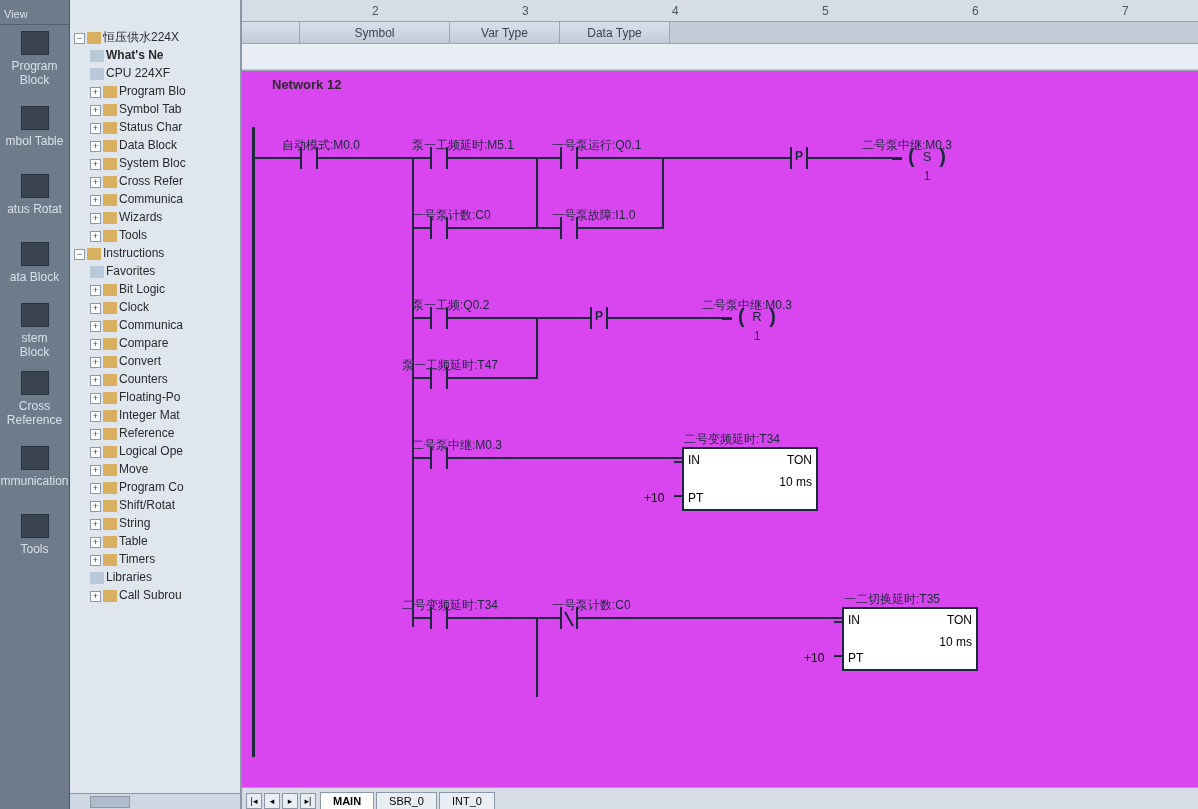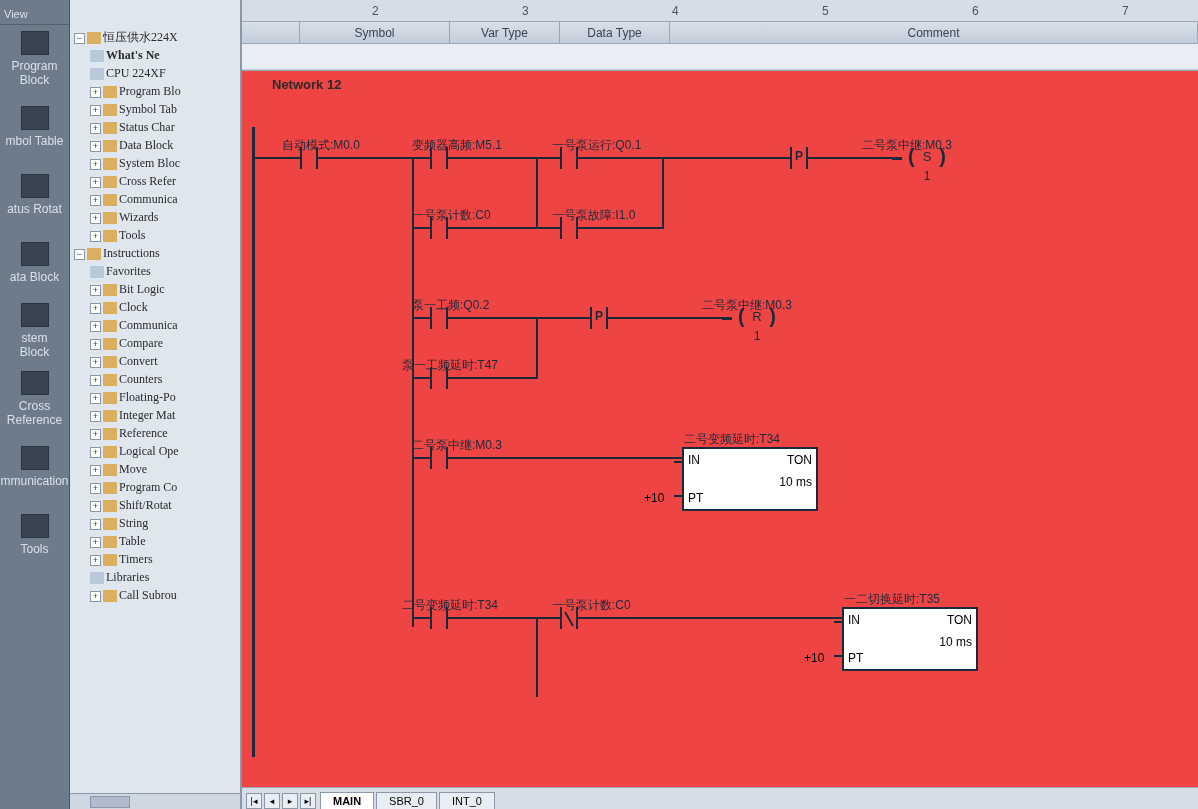--- a/index.html
+++ b/index.html
@@ -15,33 +15,33 @@
   .tree-pane { width: 172px; background: #dfe6ee; border-right: 2px solid #8a98a8; overflow: hidden; position: relative; }
   .tree-scroll { position: absolute; top: 28px; left: 0; right: 0; bottom: 0; overflow: hidden; }
   .tree ul { list-style: none; padding-left: 16px; }
   .tree > ul { padding-left: 4px; }
   .tree li { white-space: nowrap; line-height: 18px; color: #2a2a2a; }
   .tree li .ticon { display: inline-block; width: 14px; height: 12px; margin-right: 2px; vertical-align: middle; }
   .tree li .exp { display: inline-block; width: 11px; height: 11px; border: 1px solid #8a98a8; background: #fff; font-size: 9px; line-height: 9px; text-align: center; margin-right: 2px; cursor: pointer; color: #444; }
   .tree li .folder { background: #d8b060; }
   .tree li .file { background: #b8c8d8; }
   .tree li.bold > span.lbl { font-weight: bold; }
-  .tree li span.lbl { cursor: pointer; font-family: Liberation Serif, serif; }
+  .tree li span.lbl { cursor: pointer; }
   .tree-hscroll { position: absolute; bottom: 0; left: 0; right: 0; height: 16px; background: #cfd8e2; border-top: 1px solid #8a98a8; }
   .tree-hscroll .thumb { position: absolute; left: 20px; top: 2px; width: 40px; height: 12px; background: #b0bccc; border: 1px solid #8a98a8; }
   
   
   .main { flex: 1; display: flex; flex-direction: column; background: #e8eef4; }
   .ruler { height: 22px; background: #d6dde6; border-bottom: 1px solid #9aa8b6; position: relative; font-size: 10px; color: #4a5562; }
   .ruler span { position: absolute; top: 4px; }
   .colhead { height: 22px; background: #c2ccd8; border-bottom: 1px solid #9aa8b6; display: flex; }
   .colhead .ch { border-right: 1px solid #9aa8b6; display: flex; align-items: center; justify-content: center; color: #3a4450; background: linear-gradient(#d8e0ea,#c2ccd8); font-size: 12px; }
   .small-gap { height: 26px; background: #e8eef4; border-bottom: 1px solid #c2ccd8; }
   
-  .network-area { flex: 1; background: #ef4444; position: relative; overflow: hidden; border-top: 1px solid #9aa8b6; }
+  .network-area { flex: 1; background: #d946ef; position: relative; overflow: hidden; border-top: 1px solid #9aa8b6; }
   .net-title { position: absolute; top: 6px; left: 30px; font-weight: bold; color: #2a2a2a; font-size: 13px; }
   .net-comment-bar { position: absolute; top: 26px; left: 6px; right: 30px; height: 20px; background: #c2ccd8; border: 1px solid #6e7b8a; color: #1a4a6a; padding: 2px 6px; font-size: 12px; }
   
   .ladder { position: absolute; top: 56px; left: 10px; right: 20px; bottom: 30px; }
   .rail { position: absolute; top: 0; bottom: 0; left: 0; width: 3px; background: #1a2a3a; }
   
   .rung-label { position: absolute; font-size: 12px; color: #1a2a3a; }
   
   
   .wire-h { position: absolute; height: 2px; background: #1a2a3a; }
@@ -180,39 +180,38 @@
     <span style="left:430px">4</span>
     <span style="left:580px">5</span>
     <span style="left:730px">6</span>
     <span style="left:880px">7</span>
   </div>
   <div class="colhead">
     <div class="ch" style="width:58px"></div>
     <div class="ch" style="width:150px">Symbol</div>
     <div class="ch" style="width:110px">Var Type</div>
     <div class="ch" style="width:110px">Data Type</div>
-    <div class="ch" style="flex:1">Comment</div>
   </div>
   <div class="small-gap"></div>
 
   <div class="network-area">
     <div class="net-title">Network 12</div>
 
     <div class="ladder">
       <div class="rail"></div>
 
       <div class="wire-h" style="left:3px; top:30px; width:37px"></div>
       <div class="rung-label" style="left:30px; top:10px">自动模式:M0.0</div>
       <div class="contact" style="left:40px; top:20px">
           <div class="lead-l"></div>
           <div class="lead-r"></div>
         </div>
       <div class="wire-h" style="left:74px; top:30px; width:96px"></div>
 
-      <div class="rung-label" style="left:160px; top:10px">变频器高频:M5.1</div>
+      <div class="rung-label" style="left:160px; top:10px">泵一工频延时:M5.1</div>
       <div class="contact" style="left:170px; top:20px">
           <div class="lead-l"></div>
           <div class="lead-r"></div>
         </div>
       <div class="wire-h" style="left:204px; top:30px; width:96px"></div>
 
       <div class="rung-label" style="left:300px; top:10px">一号泵运行:Q0.1</div>
       <div class="contact" style="left:300px; top:20px">
           <div class="lead-l"></div>
           <div class="lead-r"></div>

